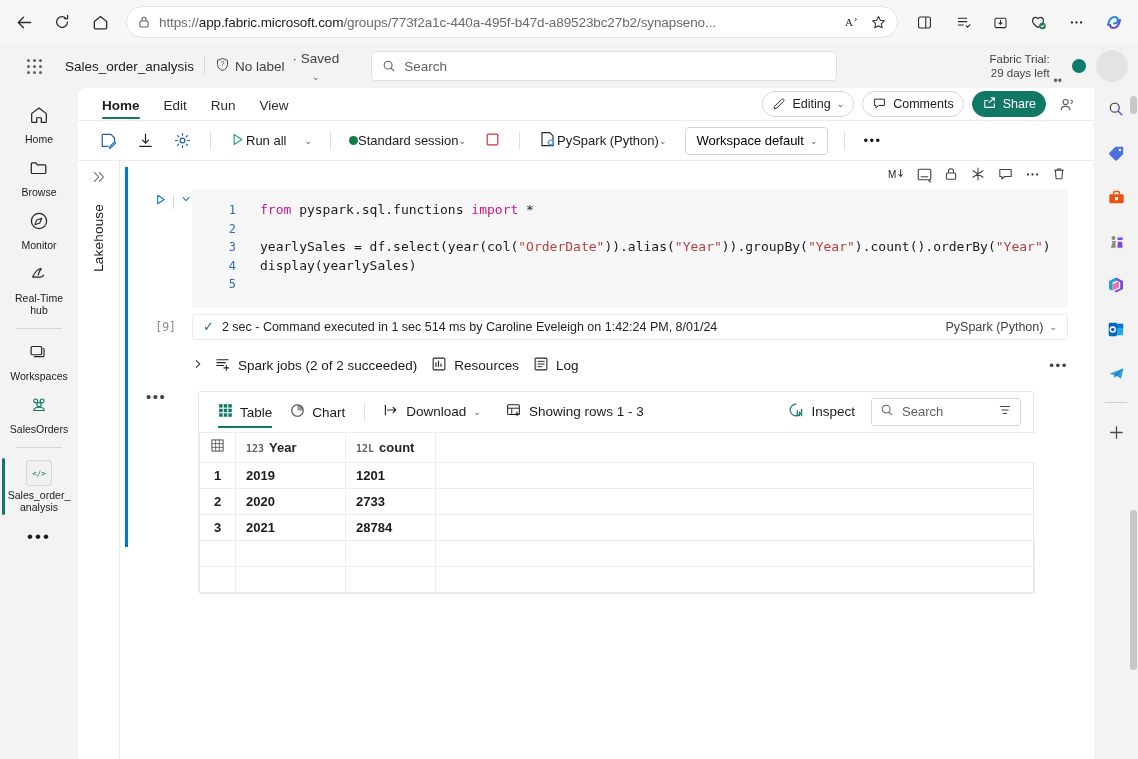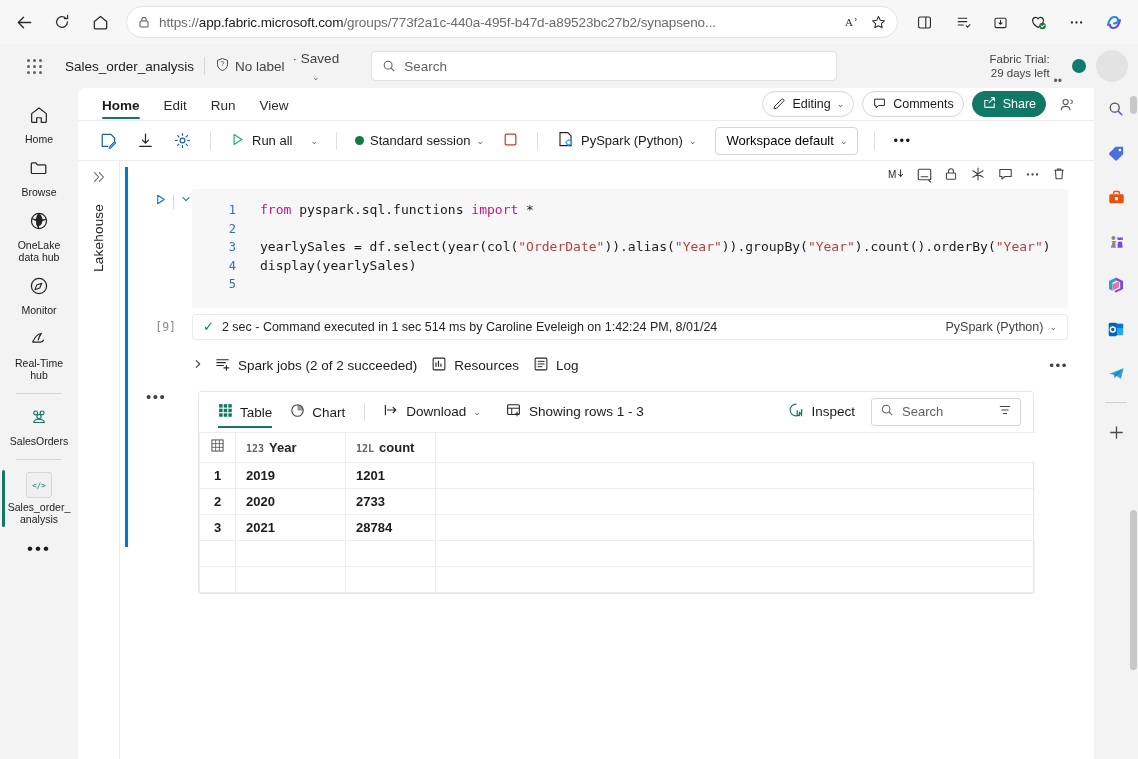--- a/index.html
+++ b/index.html
@@ -106,21 +106,21 @@
     display: flex; align-items: center; gap: 6px; padding: 0 9px; font-size: 12.5px; color: #1b1b1b;
   }
   .pill.primary { background: #117865; border-color: #117865; color: #fff; }
   .share-person { width: 26px; height: 26px; display:flex; align-items:center; justify-content:center; }
 
   .toolbar {
     height: 40px; display: flex; align-items: center; gap: 4px; padding: 0 14px;
     border-bottom: 1px solid #ededed; background: #fff;
   }
   .tb-btn {
-    height: 28px; display: flex; align-items: center; gap: 6px; padding: 0 7px;
+    height: 28px; display: flex; align-items: center; gap: 0; padding: 0 7px;
     font-size: 13px; color: #1b1b1b; border-radius: 4px;
   }
   .tb-sep { width: 1px; height: 18px; background: #e0e0e0; margin: 0 7px; }
   .tb-outline { border: 1px solid #d6d6d6; border-radius: 4px; height: 28px; padding: 0 10px; display:flex; align-items:center; gap:6px; font-size:13px;}
   .chev { font-size: 9px; color: #5c5c5c; }
 
   
   .nb-body { position: relative; height: 598px; background: #fff; display: flex; }
   .lakehouse-tab {
     width: 42px; border-right: 1px solid #ebebeb; padding-top: 8px;
@@ -354,48 +354,46 @@
       <span>
         <svg width="22" height="22" viewBox="0 0 24 24">
             <path d="M3.6 7.5a1 1 0 0 1 1-1h4l1.6 2h8.2a1 1 0 0 1 1 1v7.5a1 1 0 0 1-1 1H4.6a1 1 0 0 1-1-1Z" fill="none" stroke="#242424" stroke-width="1.35" stroke-linejoin="round"></path>
           </svg>
       </span>
       <span class="rail-label">Browse</span>
     </div>
     <div class="rail-item">
       <span>
         <svg width="22" height="22" viewBox="0 0 24 24">
-            <circle cx="12" cy="12" r="8.2" fill="none" stroke="#242424" stroke-width="1.35"></circle>
-            <path d="M4.6 9.5c3 2.6 9.5 3.4 14.8.6M12 3.9c-3.5 3-4 11 0 16.2" fill="#242424" stroke="#242424" stroke-width="1.2"></path>
-            <path d="M12.4 4c3.3 2 4.6 7.4 2.1 11.6-1.4 2.3-3.7 2.2-5.4.2" fill="#242424"></path>
-          </svg>
-      </span>
-      <span class="rail-label" style="white-space:pre-line">OneLake
-data hub</span>
-    </div>
-    <div class="rail-item">
-      <span>
-        <svg width="22" height="22" viewBox="0 0 24 24">
             <circle cx="12" cy="12" r="8.3" fill="none" stroke="#242424" stroke-width="1.35"></circle>
             <path d="m15 9-2.2 5.2L7.6 16l2-5.2Z" fill="none" stroke="#242424" stroke-width="1.2" stroke-linejoin="round"></path>
           </svg>
       </span>
       <span class="rail-label">Monitor</span>
     </div>
     <div class="rail-item">
       <span>
         <svg width="22" height="22" viewBox="0 0 24 24">
             <path d="M5 15.5c2.5-6 5.5-9 9.5-9.5-2 2.5-3 5-3.5 7.5" fill="none" stroke="#242424" stroke-width="1.35" stroke-linejoin="round"></path>
             <path d="M5 15.5h8.5c1.8 0 3-1 3.6-2.6" fill="none" stroke="#242424" stroke-width="1.35"></path>
           </svg>
       </span>
       <span class="rail-label" style="white-space:pre-line">Real-Time
 hub</span>
     </div>
     <div class="rail-sep"></div>
+    <div class="rail-item">
+      <span>
+        <svg width="22" height="22" viewBox="0 0 24 24">
+            <rect x="3.4" y="6" width="11.5" height="9" rx="1.3" fill="none" stroke="#242424" stroke-width="1.35"></rect>
+            <path d="M16.6 7.8c.6.3.9.8.9 1.5v6.3c0 .8-.7 1.4-1.5 1.4H6.4" fill="none" stroke="#242424" stroke-width="1.2"></path>
+          </svg>
+      </span>
+      <span class="rail-label">Workspaces</span>
+    </div>
     <div class="rail-item">
       <span>
         <svg width="22" height="22" viewBox="0 0 24 24">
             <circle cx="8.4" cy="7.6" r="2.1" fill="none" stroke="#117865" stroke-width="1.25"></circle>
             <circle cx="15.4" cy="7.6" r="2.1" fill="none" stroke="#117865" stroke-width="1.25"></circle>
             <circle cx="12" cy="11.4" r="2.3" fill="none" stroke="#117865" stroke-width="1.25"></circle>
             <path d="M6.3 18c0-2.6 2.5-3.6 5.7-3.6s5.7 1 5.7 3.6Z" fill="none" stroke="#117865" stroke-width="1.25"></path>
           </svg>
       </span>
       <span class="rail-label">SalesOrders</span>

